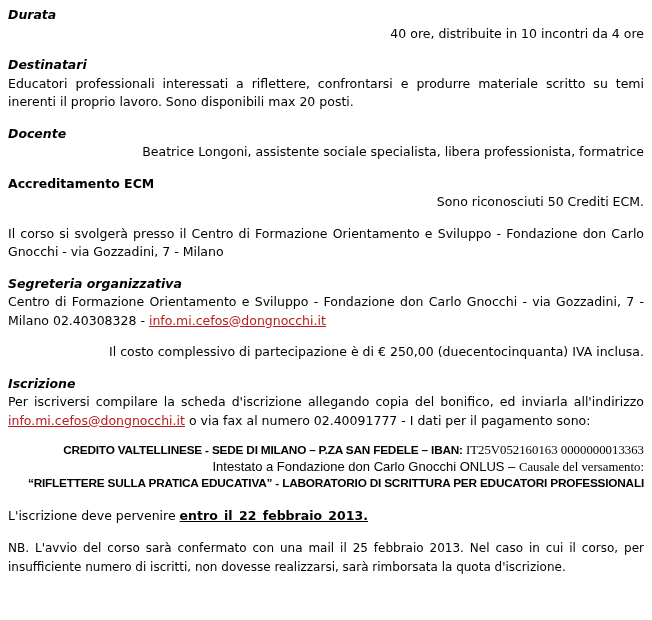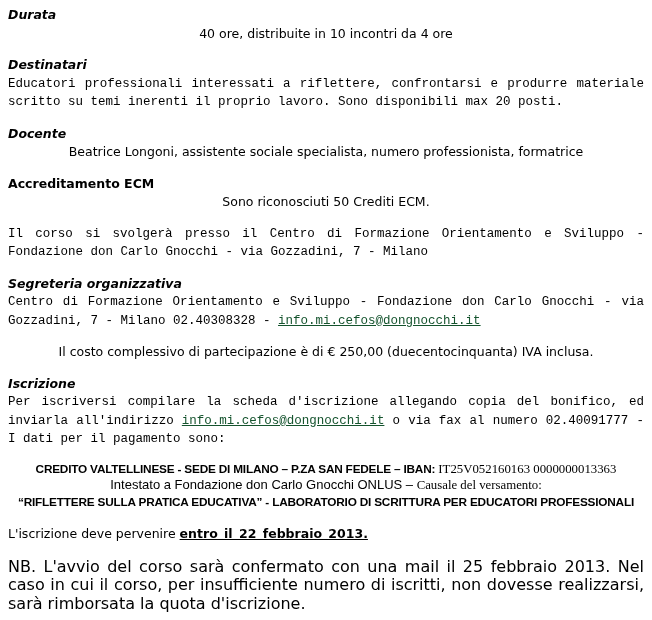--- a/index.html
+++ b/index.html
@@ -13,30 +13,30 @@
     line-height: 18.5px;
     color: #000000;
     padding: 6px 8px 0 8px;
   }
   .section { margin-bottom: 13px; }
   .heading {
     font-weight: bold;
     font-style: italic;
   }
   .heading.upright { font-style: normal; }
-  .body-par { text-align: center; }
-  .body-par.justify { text-align: justify; font-family: Liberation Mono, monospace; }
+  .body-par { text-align: right; }
+  .body-par.justify { text-align: justify; }
   a.email-link {
-    color: #14532d;
+    color: #b91c1c;
     text-decoration: underline;
     cursor: pointer;
   }
   
   .payment {
-    text-align: center;
+    text-align: right;
     margin-top: 12px;
     margin-bottom: 15px;
     line-height: 15.5px;
   }
   .pay-sans {
     font-family: "Liberation Sans", sans-serif;
     font-size: 11.8px;
     font-weight: 600;
     letter-spacing: -0.2px;
   }
@@ -51,41 +51,41 @@
     font-weight: 400;
   }
   .pay-sep { font-weight: 700; }
   .deadline { margin-bottom: 14px; }
   .deadline-strong {
     font-weight: bold;
     text-decoration: underline;
     word-spacing: 2px;
   }
   .note {
-    font-size: 16px;
+    font-size: 12px;
     line-height: 18.5px;
     text-align: justify;
   }
 </style>
 </head>
 <body>
 
 <div class="section">
   <div class="heading">Durata</div>
   <div class="body-par">40 ore, distribuite in 10 incontri da 4 ore</div>
 </div>
 
 <div class="section">
   <div class="heading">Destinatari</div>
   <div class="body-par justify">Educatori professionali interessati a riflettere, confrontarsi e produrre materiale scritto su temi inerenti il proprio lavoro. Sono disponibili max 20 posti.</div>
 </div>
 
 <div class="section">
   <div class="heading">Docente</div>
-  <div class="body-par">Beatrice Longoni, assistente sociale specialista, numero professionista, formatrice</div>
+  <div class="body-par">Beatrice Longoni, assistente sociale specialista, libera professionista, formatrice</div>
 </div>
 
 <div class="section">
   <div class="heading upright">Accreditamento ECM</div>
   <div class="body-par">Sono riconosciuti 50 Crediti ECM.</div>
 </div>
 
 <div class="section">
   <div class="body-par justify">Il corso si svolgerà presso il Centro di Formazione Orientamento e Sviluppo - Fondazione don Carlo Gnocchi - via Gozzadini, 7 - Milano</div>
 </div>

